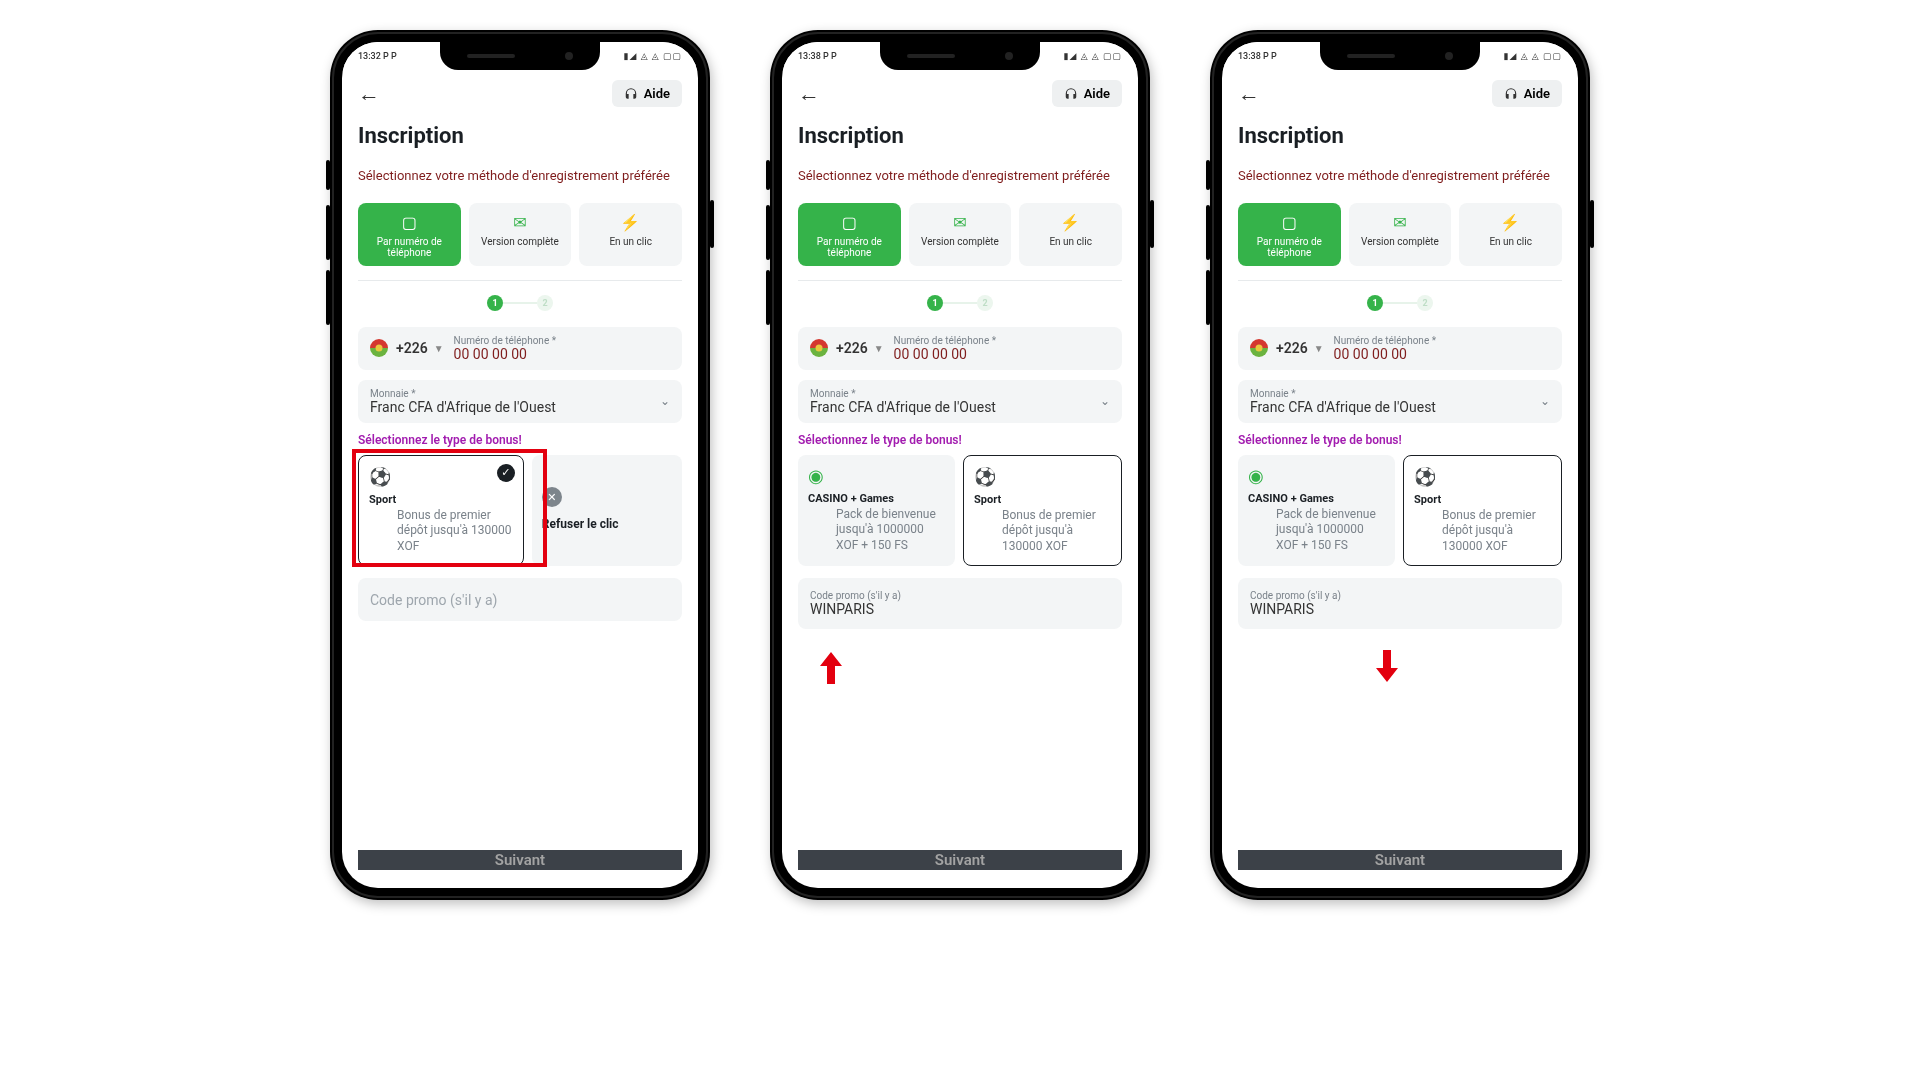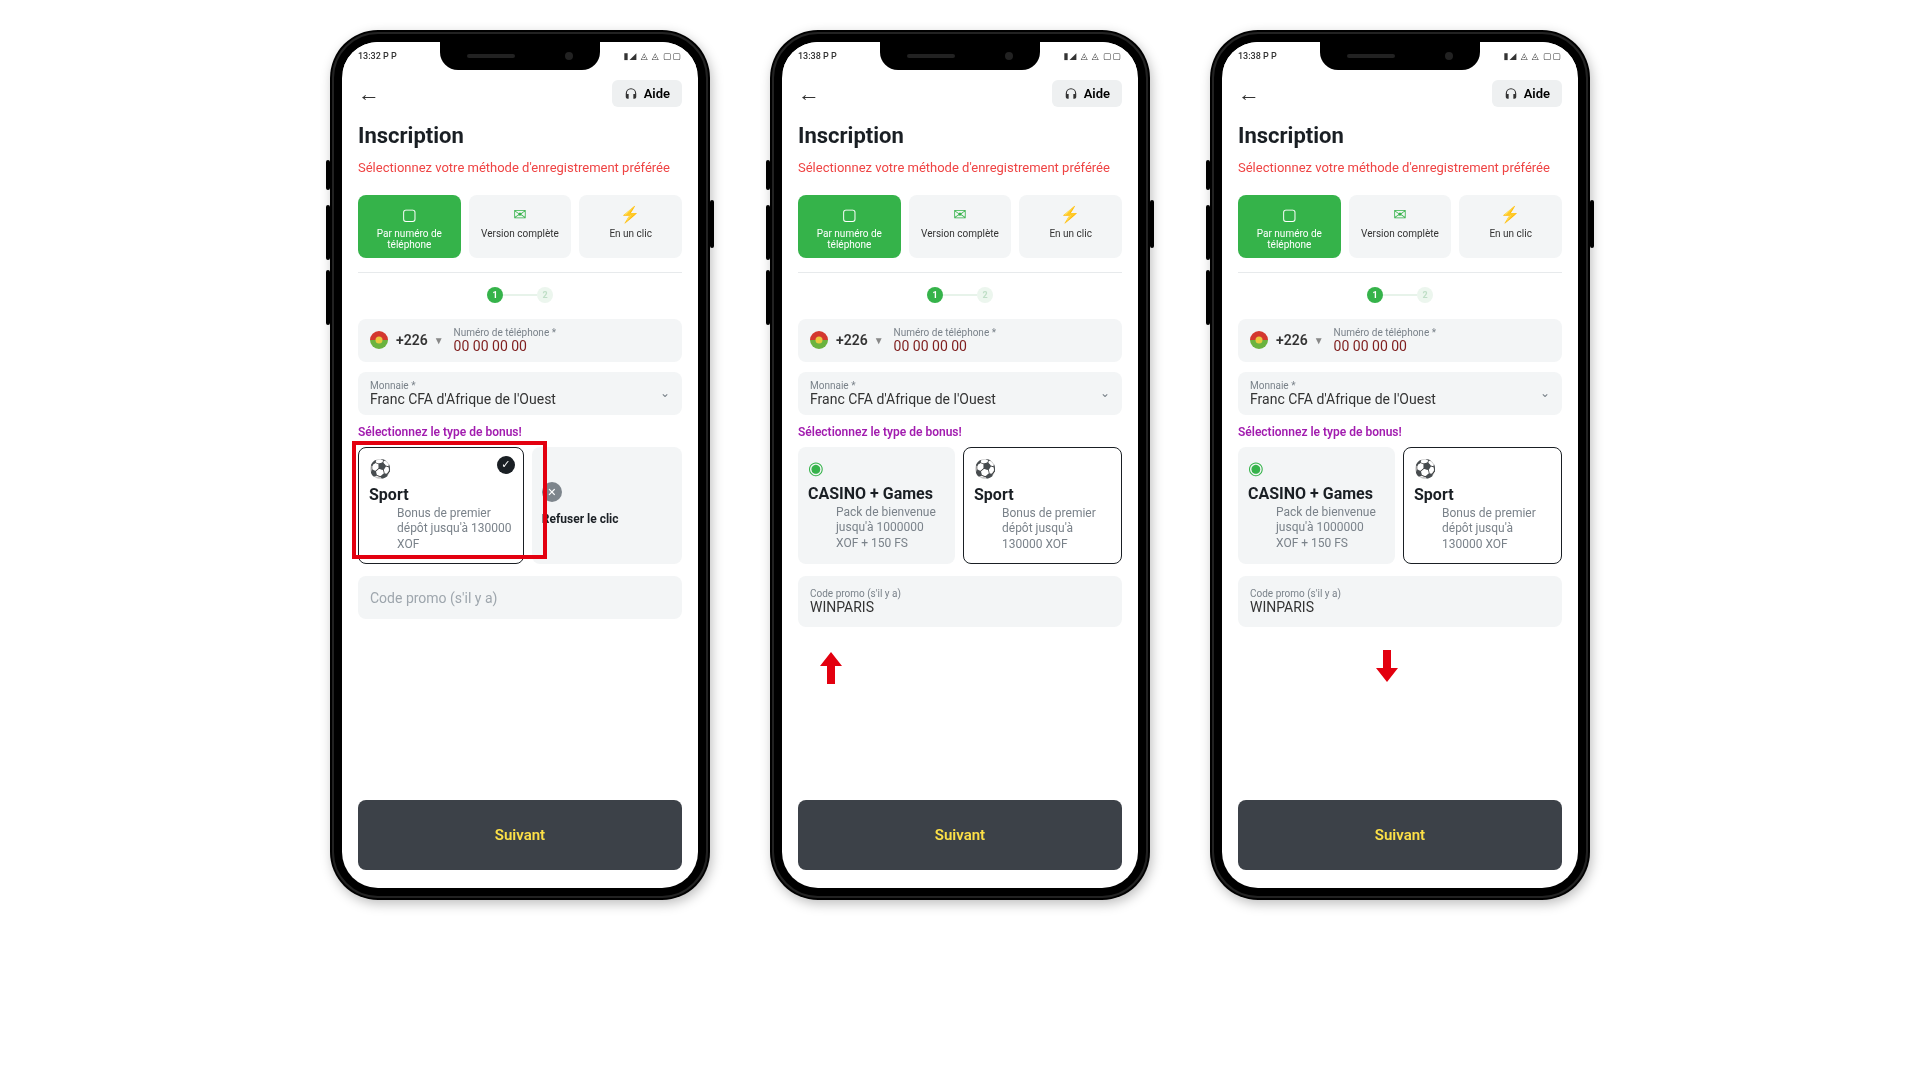--- a/index.html
+++ b/index.html
@@ -74,22 +74,22 @@
   .help-btn{
     margin-left:auto;
     background:#eef0f1;
     border-radius:6px;
     padding:6px 12px;
     font-size:13px;
     font-weight:600;
     display:flex;align-items:center;gap:6px;
   }
   .help-btn svg{width:14px;height:14px;}
-  h1{font-size:22px;font-weight:700;color:#1a1f24;margin-bottom:12px;}
-  .subtitle{font-size:13px;color:#ef4444;margin-bottom:18px;line-height:1.3;}
+  h1{font-size:22px;font-weight:700;color:#1a1f24;margin-bottom:20px;}
+  .subtitle{font-size:13px;color:#7f1d1d;margin-bottom:18px;line-height:1.3;}
   .method-row{display:flex;gap:8px;margin-bottom:14px;}
   .method-card{
     flex:1;
     background:#f3f5f6;
     border-radius:8px;
     padding:10px 6px 8px;
     text-align:center;
     font-size:10px;
     cursor:pointer;
     color:#333;
@@ -117,36 +117,36 @@
   .fvalue{font-size:14px;color:#333;}
   .fph{color:#7f1d1d;}
   .chevr{margin-left:auto;font-size:12px;color:#7a828a;}
   .bonus-label{font-size:12px;color:#a21caf;font-weight:600;margin:6px 0 8px;}
   .bonus-row{display:flex;gap:8px;margin-bottom:12px;position:relative;}
   .bcard{
     background:#f3f5f6;border-radius:8px;padding:10px;flex:1;
     cursor:pointer;position:relative;
   }
   .bcard .bic{color:#35b34a;font-size:18px;margin-bottom:6px;display:block;}
-  .bcard .bt{font-size:16px;font-weight:700;color:#1a1f24;margin-bottom:2px;}
+  .bcard .bt{font-size:11px;font-weight:700;color:#1a1f24;margin-bottom:2px;}
   .bcard .bd{font-size:12px;color:#7a828a;line-height:1.3;margin-left:28px;}
   .bcard.sel{background:#fff;border:1px solid #1a1f24;}
   .check{position:absolute;top:8px;right:8px;width:18px;height:18px;background:#1a1f24;border-radius:50%;color:#fff;font-size:11px;display:flex;align-items:center;justify-content:center;}
   .bcard.refuse{flex:0.95;justify-content:center;display:flex;flex-direction:column;}
   .refuse .xbtn{width:20px;height:20px;background:#7d858c;border-radius:50%;color:#fff;font-size:11px;display:flex;align-items:center;justify-content:center;margin-bottom:10px;}
   .refuse .bt{font-size:12px;}
   .hilite{position:absolute;border:4px solid #e3000f;pointer-events:none;z-index:4;}
   .promo{background:#f3f5f6;border-radius:8px;padding:12px;margin-bottom:20px;position:relative;}
   .promo-ph{font-size:14px;color:#9ea6ad;}
   .promo-lbl{font-size:10px;color:#7a828a;}
   .promo-val{font-size:14px;color:#333;}
   .next-btn{
     position:absolute;bottom:18px;left:16px;right:16px;
-    background:#3c4148;color:#fde047;border-radius:8px;
-    padding:26px;text-align:center;font-size:15px;font-weight:600;
+    background:#3c4148;color:#a3a3a3;border-radius:0;
+    padding:1px;text-align:center;font-size:15px;font-weight:600;
     cursor:pointer;
   }
   .arrow{position:absolute;z-index:6;}
   .arrow svg{display:block;}
 </style>
 </head>
 <body>
 
 <div class="phone">
   <div class="side-btn btn-r1"></div>

